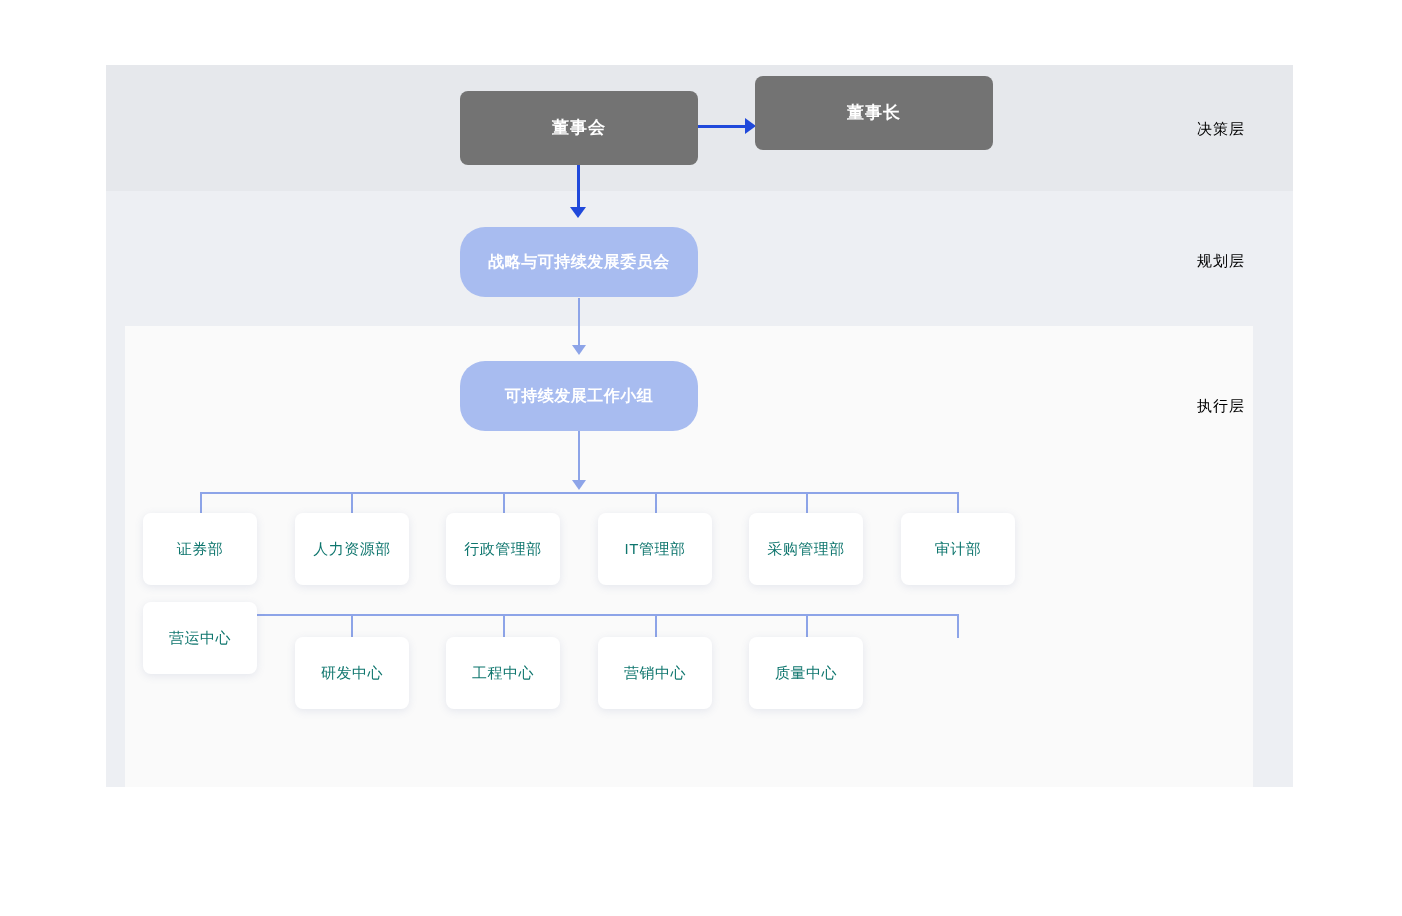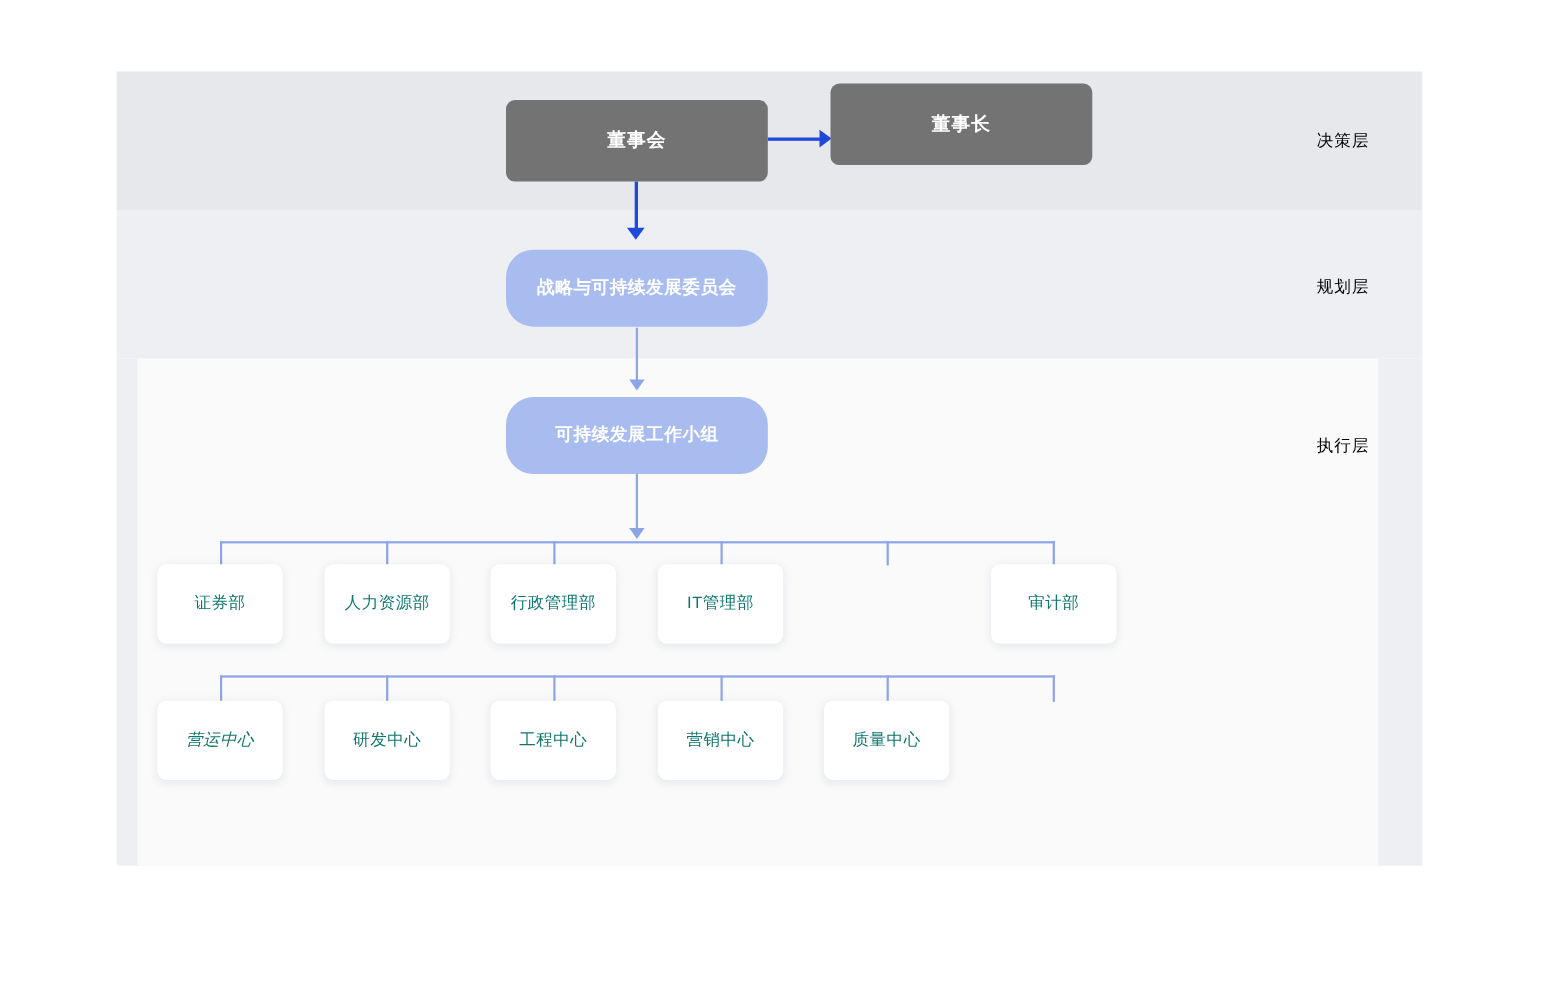--- a/index.html
+++ b/index.html
@@ -171,21 +171,22 @@
   <div class="node node-primary" style="left:755px; top:76px; width:238px; height:74px;">董事长</div>
 
   <div class="node node-committee" style="left:460px; top:227px; width:238px; height:70px;">战略与可持续发展委员会</div>
 
   <div class="node node-committee" style="left:460px; top:361px; width:238px; height:70px;">可持续发展工作小组</div>
 
   <div class="node node-dept" style="left:143px; top:513px; width:114px; height:72px;">证券部</div>
   <div class="node node-dept" style="left:295px; top:513px; width:114px; height:72px;">人力资源部</div>
   <div class="node node-dept" style="left:446px; top:513px; width:114px; height:72px;">行政管理部</div>
   <div class="node node-dept" style="left:598px; top:513px; width:114px; height:72px;">IT管理部</div>
+  <div class="node node-dept" style="left:749px; top:513px; width:114px; height:72px;">采购管理部</div>
   <div class="node node-dept" style="left:901px; top:513px; width:114px; height:72px;">审计部</div>
 
-  <div class="node node-dept" style="left:143px; top:637px; width:114px; height:72px;font-style:italic;">营运中心</div>
+  <div class="node node-dept" style="left:143px; top:602px; width:114px; height:72px;">营运中心</div>
   <div class="node node-dept" style="left:295px; top:637px; width:114px; height:72px;">研发中心</div>
   <div class="node node-dept" style="left:446px; top:637px; width:114px; height:72px;">工程中心</div>
   <div class="node node-dept" style="left:598px; top:637px; width:114px; height:72px;">营销中心</div>
   <div class="node node-dept" style="left:749px; top:637px; width:114px; height:72px;">质量中心</div>
 
 </div>
 
 </body></html>

